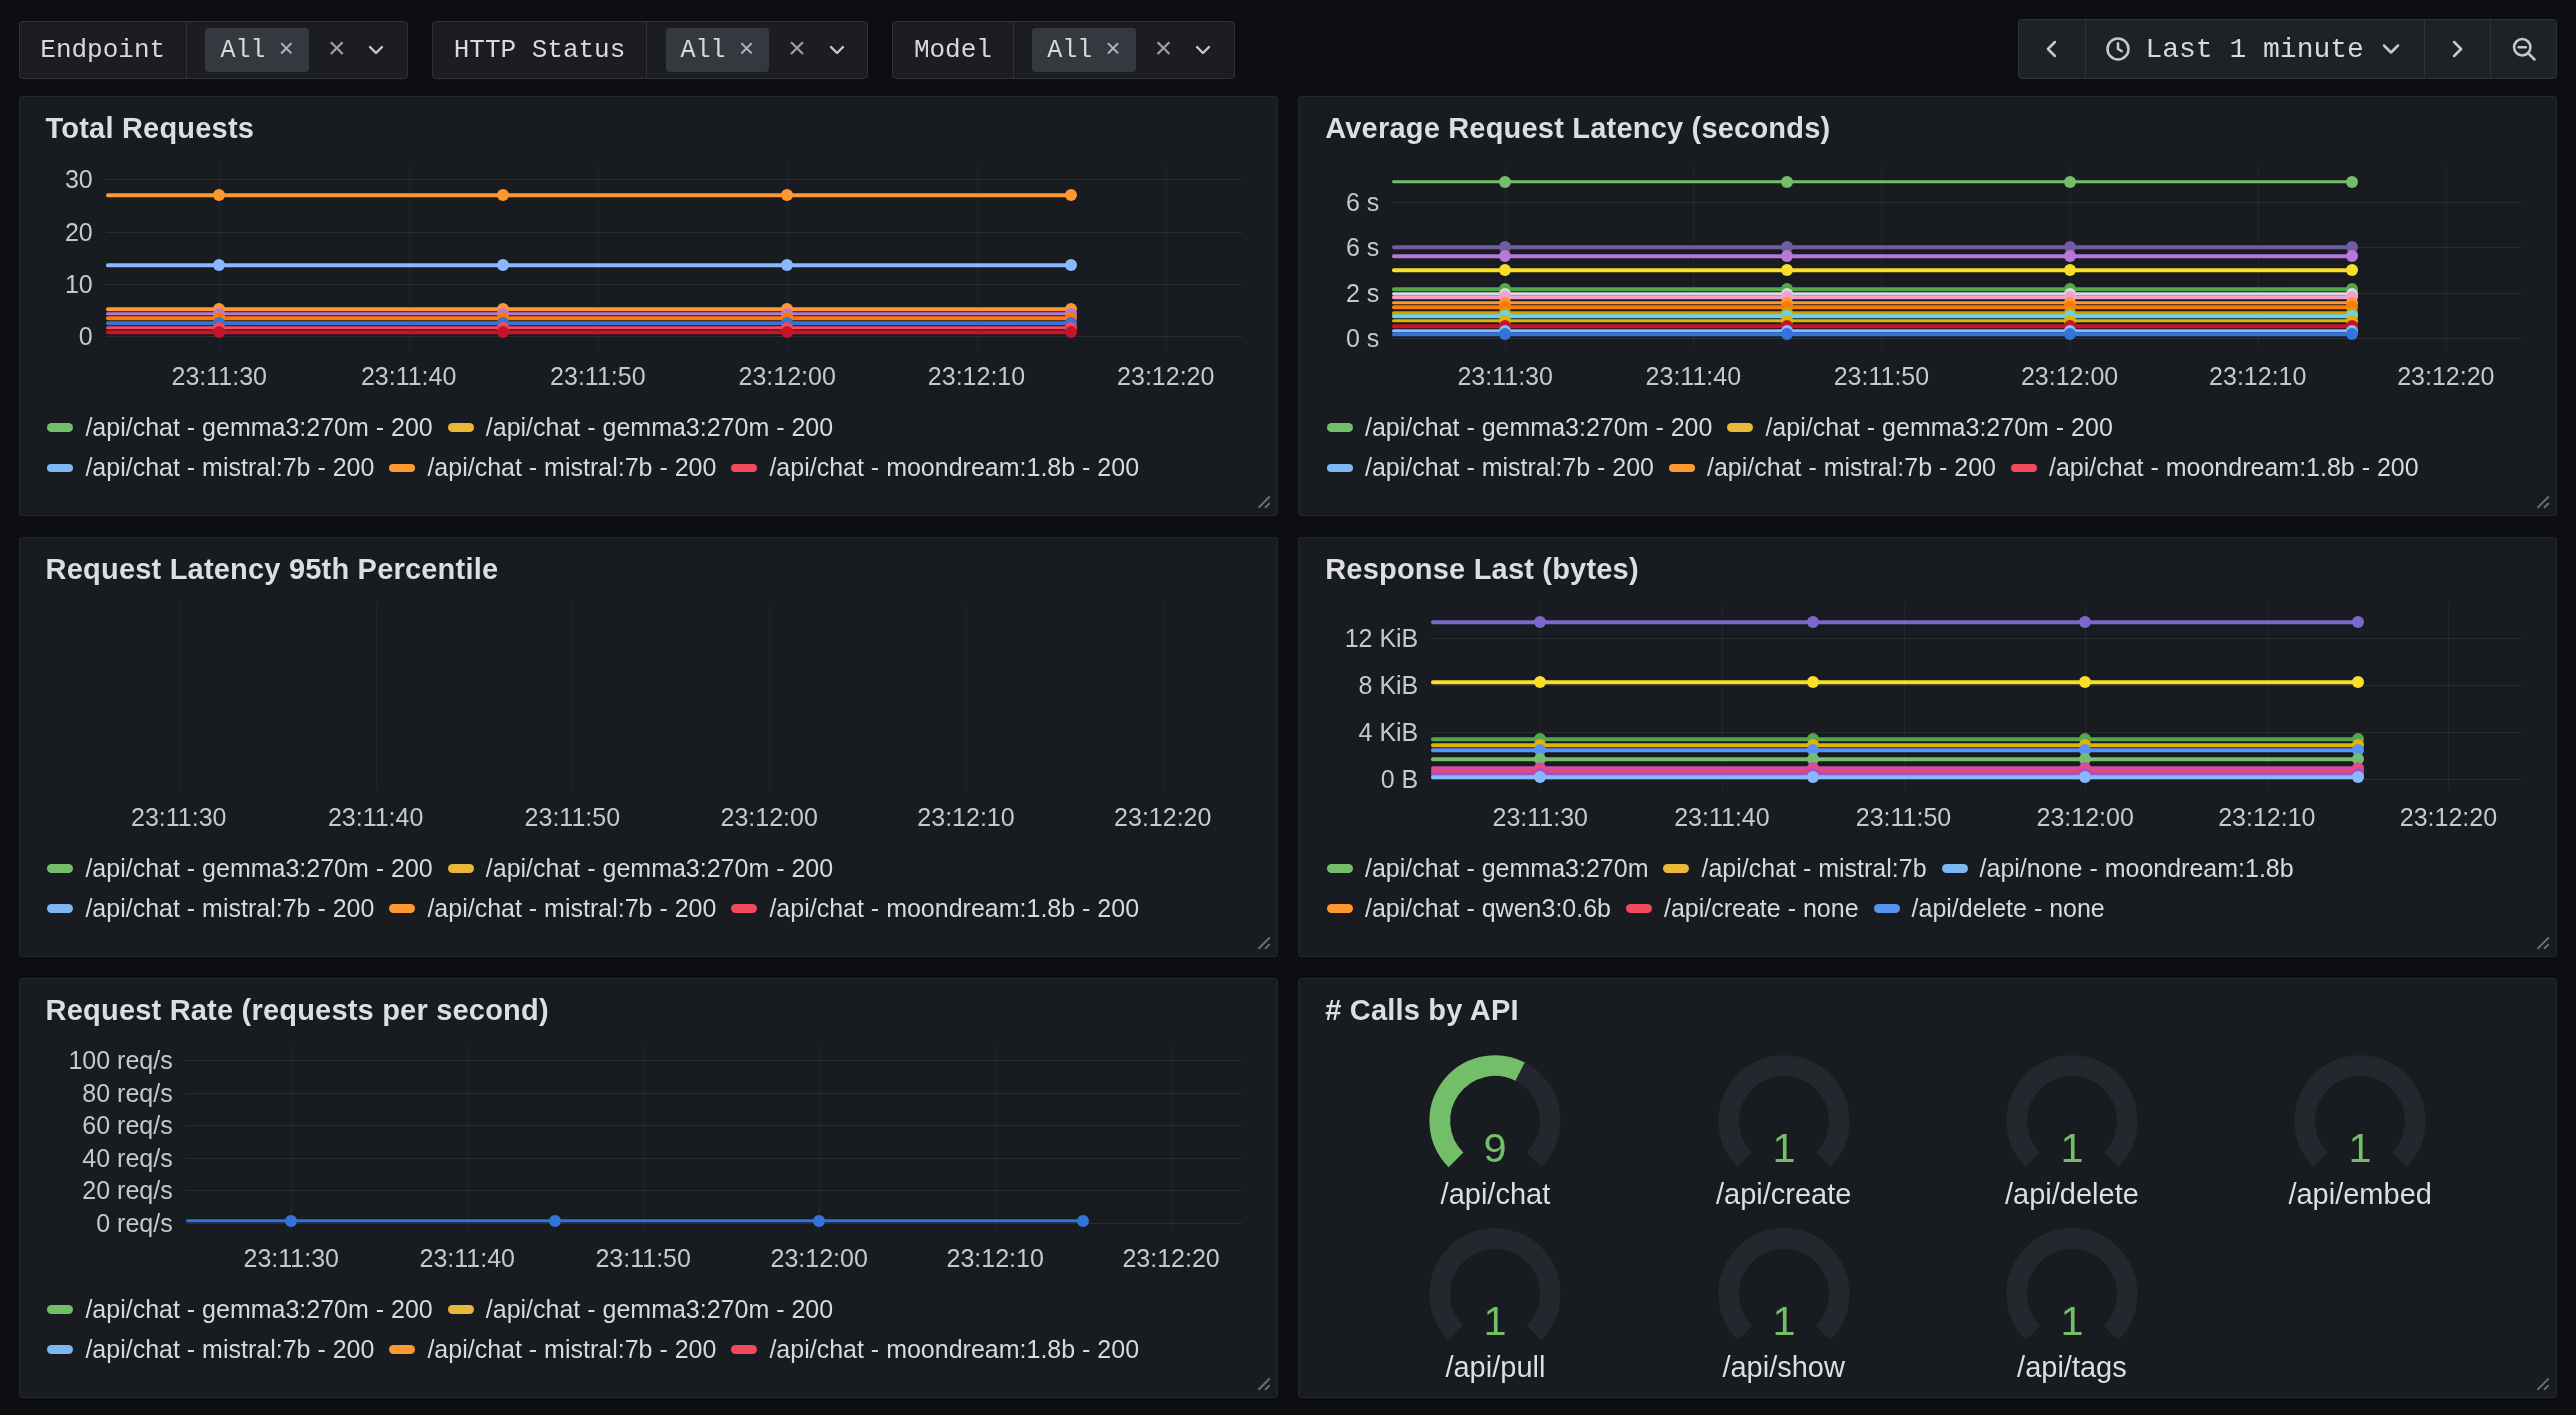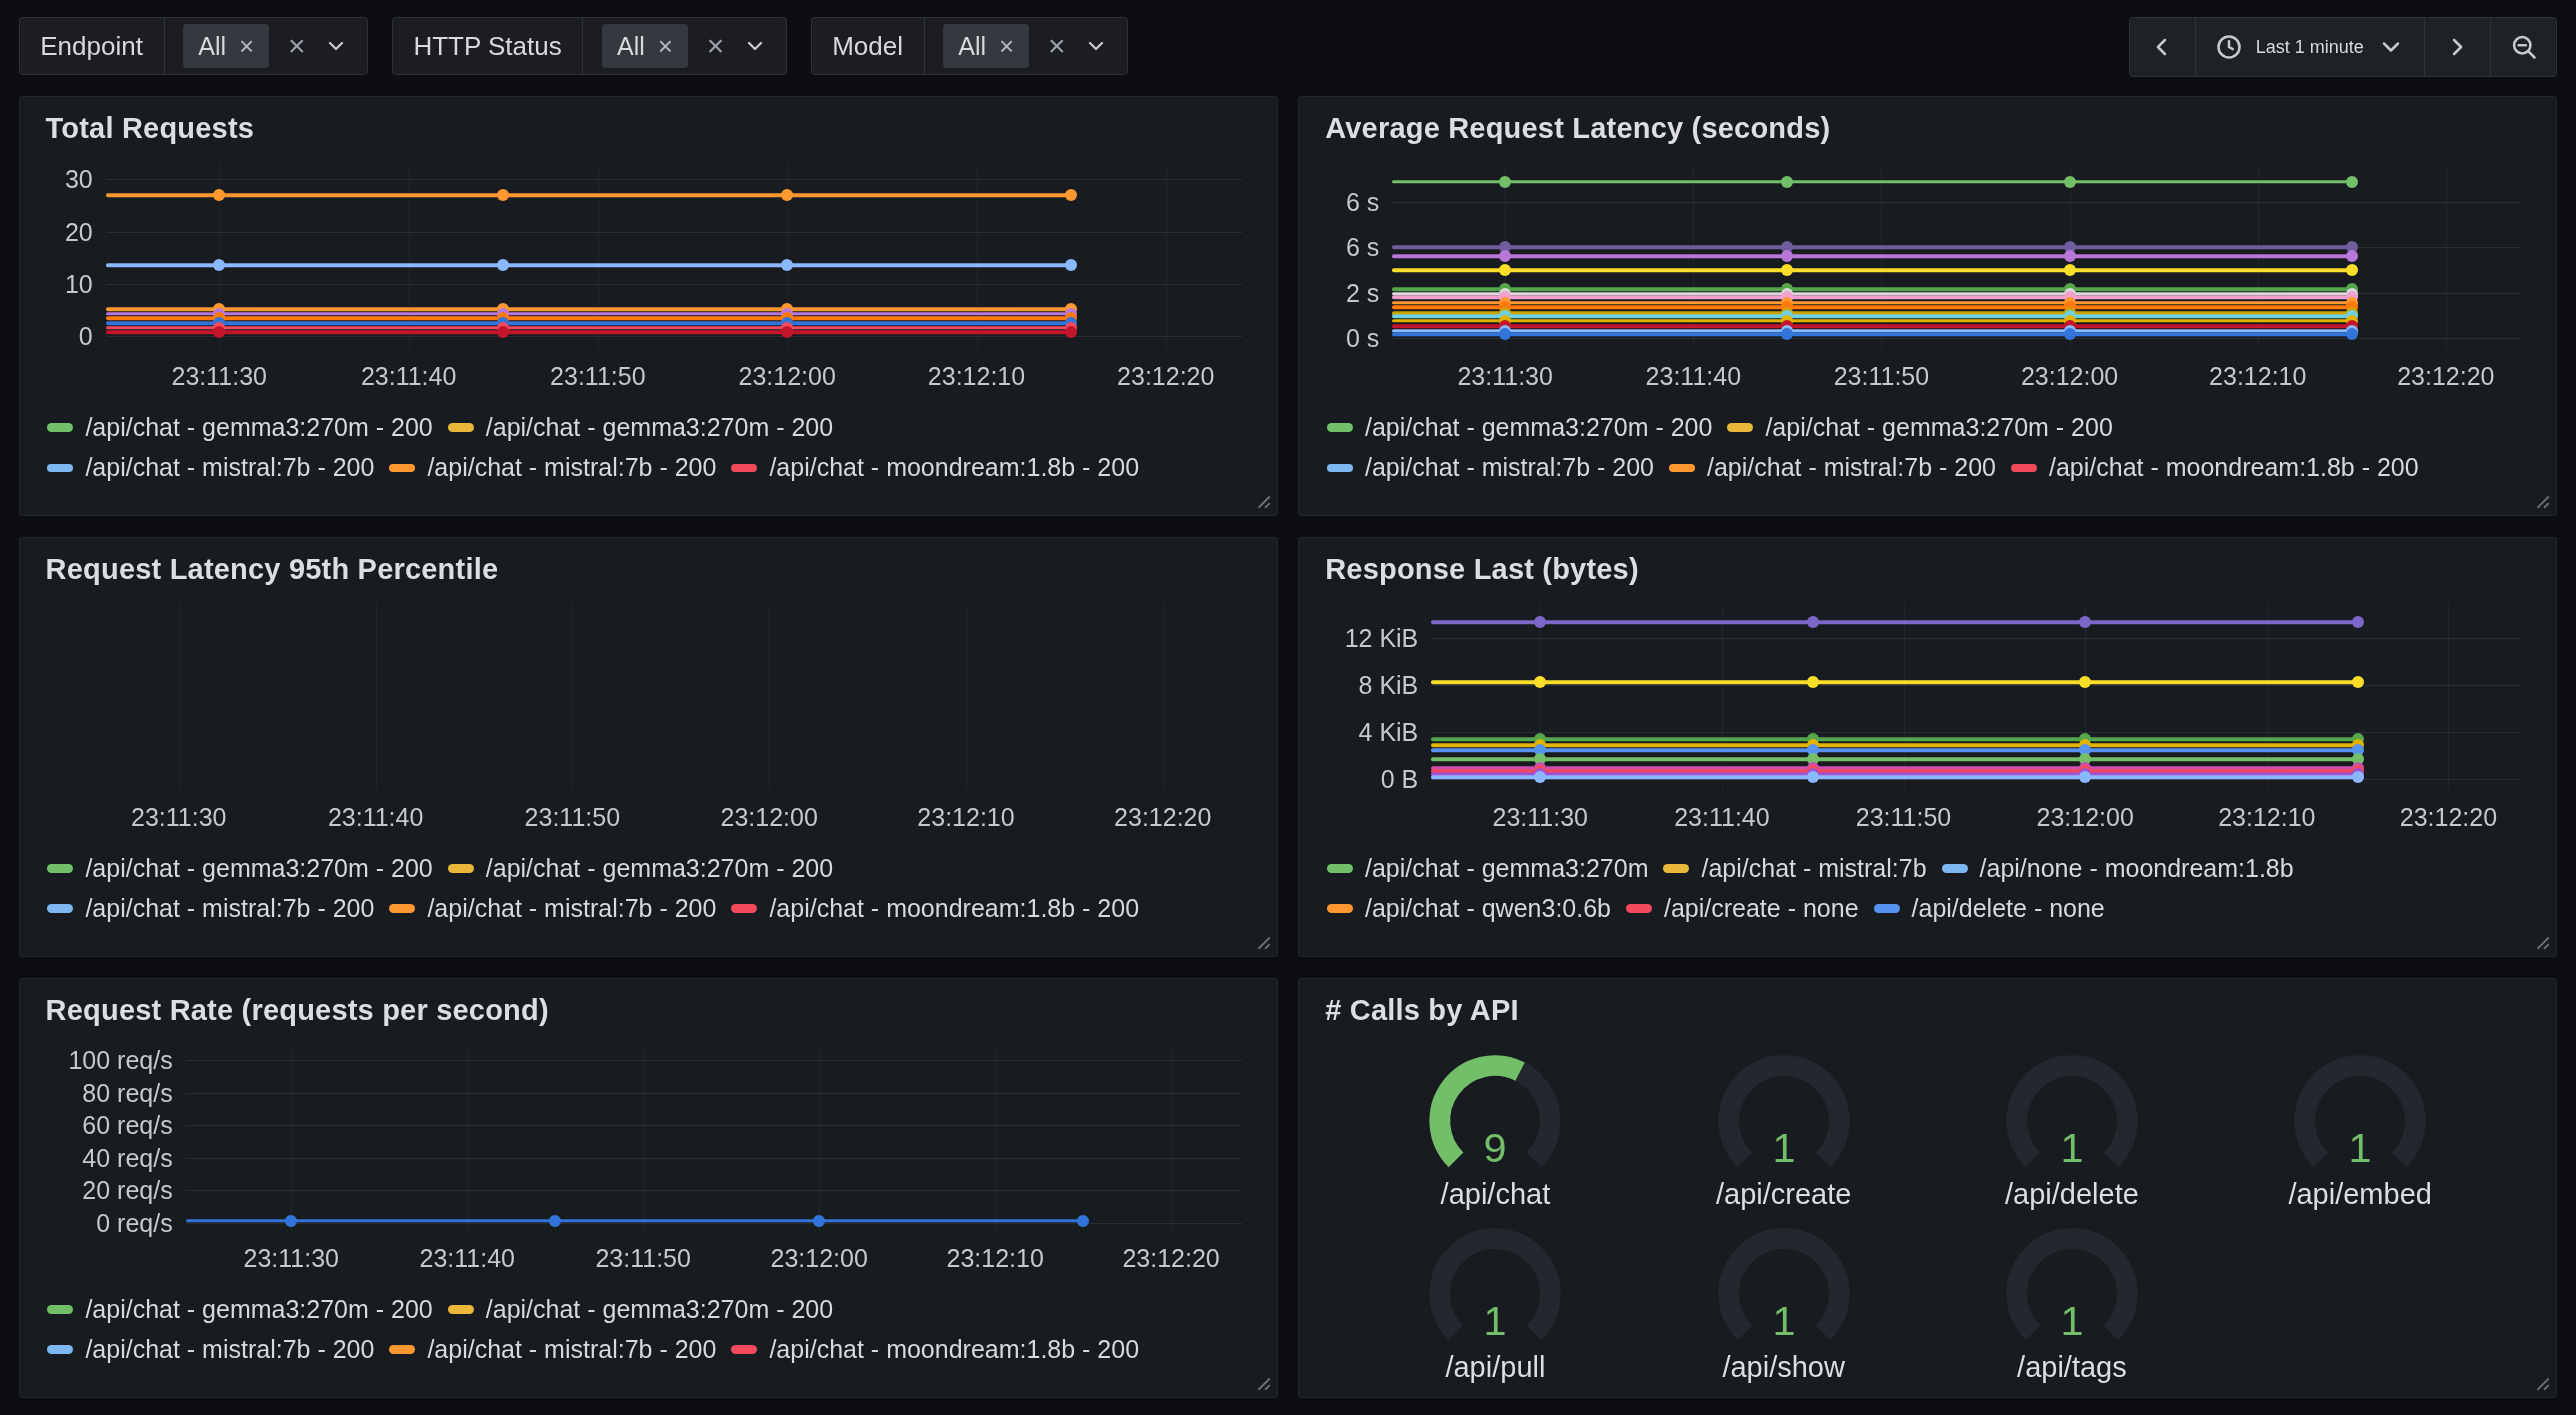--- a/index.html
+++ b/index.html
@@ -11,33 +11,33 @@
   }
   *{box-sizing:border-box;}
   html,body{margin:0;padding:0;}
   body{
     width:2576px;height:1415px;overflow:hidden;background:var(--page-bg);
     font-family:"Liberation Sans","DejaVu Sans",sans-serif;color:var(--text);
   }
   .page{display:flex;flex-direction:column;height:100%;padding:17px 18.7px 17px 18.7px;gap:17px;}
 
   
-  .topbar{display:flex;justify-content:space-between;align-items:flex-start;height:62px;flex:0 0 auto;}
+  .topbar{display:flex;justify-content:space-between;align-items:flex-end;height:62px;flex:0 0 auto;font-family:Liberation Mono, monospace;}
   .filters{display:flex;gap:24px;}
   .filter{display:flex;align-items:stretch;height:58px;border:0.9px solid var(--ctl-border);border-radius:3.7px;background:var(--ctl-bg);cursor:pointer;}
   .f-label{display:flex;align-items:center;padding:0 20.6px;font-size:26px;color:var(--text);border-right:0.9px solid var(--ctl-border);}
   .f-value{display:flex;align-items:center;gap:18.7px;padding:0 18.7px;}
   .chip{display:flex;align-items:center;gap:13px;background:var(--chip-bg);border-radius:3.7px;padding:7.5px 15px;font-size:25px;color:var(--text);}
   .chip-x{color:#b3b5bc;font-size:26px;line-height:1;}
   .clear-x{color:#9da0a8;font-size:30px;line-height:1;}
   .caret{width:24px;height:24px;stroke:var(--icon);fill:none;stroke-width:2.4;stroke-linecap:round;stroke-linejoin:round;}
 
   .timebar{display:flex;gap:17px;}
   .btn-group{display:flex;border:0.9px solid var(--ctl-border);border-radius:3.7px;overflow:hidden;background:#1e2126;}
-  .tbtn{display:flex;align-items:center;gap:13px;padding:0 18.7px;height:58px;background:transparent;border:none;border-right:0.9px solid var(--ctl-border);color:var(--text);font-size:18px;font-family:inherit;cursor:pointer;}
+  .tbtn{display:flex;align-items:center;gap:13px;padding:0 18.7px;height:58px;background:transparent;border:none;border-right:0.9px solid var(--ctl-border);color:var(--text);font-size:28px;font-family:inherit;cursor:pointer;}
   .tbtn:last-child{border-right:none;}
   .tbtn svg{width:28px;height:28px;stroke:var(--icon);fill:none;stroke-width:2.2;stroke-linecap:round;stroke-linejoin:round;}
 
   
   .grid{flex:1;display:grid;grid-template-columns:1fr 1fr;grid-template-rows:repeat(3,1fr);gap:20.6px;min-height:0;}
   .panel{position:relative;background:var(--panel-bg);border:0.9px solid var(--panel-border);border-radius:2.8px;padding:15px 24px 33px 24px;display:flex;flex-direction:column;min-height:0;}
   .panel h2{margin:0 0 5.6px 1.9px;font-size:29px;font-weight:600;color:var(--title);letter-spacing:0.2px;cursor:pointer;}
 
   .chart{flex:1;position:relative;min-height:0;}
   .plot-area{position:absolute;left:var(--gutter,65px);right:11.2px;top:13px;bottom:49px;}

